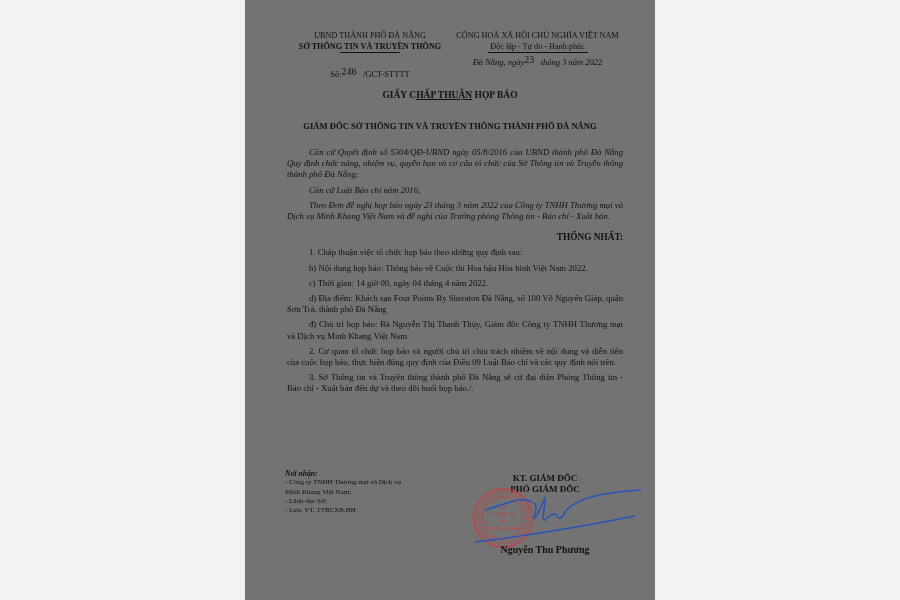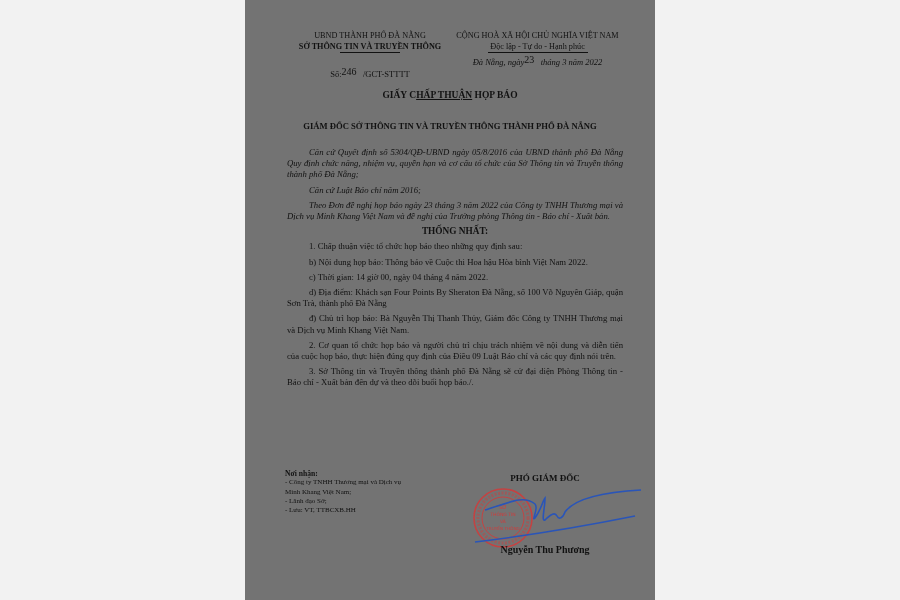--- a/index.html
+++ b/index.html
@@ -40,27 +40,27 @@
     .subtitle {
       position: absolute; left: 0; width: 410px; top: 121px; text-align: center;
       font-weight: bold; font-size: 8.6px;
     }
     .body {
       position: absolute; left: 42px; top: 147px; width: 336px;
       font-size: 8.7px; line-height: 11.2px; text-align: justify;
     }
     .body p { text-indent: 22px; margin-bottom: 4px; }
     .body p.it { font-style: italic; }
-    .body .center-bold { text-align: center; font-weight: bold; text-indent: 0; font-size: 9.3px; margin: 4px 0 4px; }
+    .body .center-bold { text-align: right; font-weight: bold; text-indent: 0; font-size: 9.3px; margin: 10px 0 4px; }
 
     .recipients {
       position: absolute; left: 40px; top: 469px; width: 170px;
       font-size: 7px; line-height: 9.3px;
     }
-    .recipients .head { font-weight: bold; font-size: 7.6px; }
+    .recipients .head { font-weight: bold; font-style: italic; font-size: 7.6px; }
     .sign {
       position: absolute; left: 200px; top: 473px; width: 200px; text-align: center;
     }
     .sign .role { font-weight: bold; font-size: 9px; line-height: 11px; }
     .sign .name { font-weight: bold; font-size: 10px; position: absolute; top: 71px; left: 0; width: 200px; text-align: center; }
     .stamp {
       position: absolute; left: 27px; top: 14px; width: 62px; height: 62px;
     }
     .signature { position: absolute; left: 20px; top: 5px; width: 180px; height: 70px; }
   </style>
@@ -109,20 +109,21 @@
 
   <div class="recipients">
     <div class="head">Nơi nhận:</div>
     <div>- Công ty TNHH Thương mại và Dịch vụ</div>
     <div>Minh Khang Việt Nam;</div>
     <div>- Lãnh đạo Sở;</div>
     <div>- Lưu: VT, TTBCXB.HH</div>
   </div>
 
   <div class="sign">
+    <div class="role">KT. GIÁM ĐỐC</div>
     <div class="role">PHÓ GIÁM ĐỐC</div>
 
     <svg class="stamp" viewBox="0 0 62 62">
       <circle cx="31" cy="31" r="29" fill="none" stroke="#d23a3a" stroke-width="1.6" opacity="0.85"></circle>
       <circle cx="31" cy="31" r="21" fill="none" stroke="#d23a3a" stroke-width="1" opacity="0.85"></circle>
       <circle cx="31" cy="31" r="25" fill="none" stroke="#d23a3a" stroke-width="3" stroke-dasharray="2 1.5" opacity="0.45"></circle>
       <text x="31" y="22" font-size="5" text-anchor="middle" fill="#d23a3a" font-family="DejaVu Sans, sans-serif">SỞ</text>
       <text x="31" y="29" font-size="4.5" text-anchor="middle" fill="#d23a3a" font-family="DejaVu Sans, sans-serif">THÔNG TIN</text>
       <text x="31" y="36" font-size="4.5" text-anchor="middle" fill="#d23a3a" font-family="DejaVu Sans, sans-serif">VÀ</text>
       <text x="31" y="43" font-size="4.2" text-anchor="middle" fill="#d23a3a" font-family="DejaVu Sans, sans-serif">TRUYỀN THÔNG</text>

